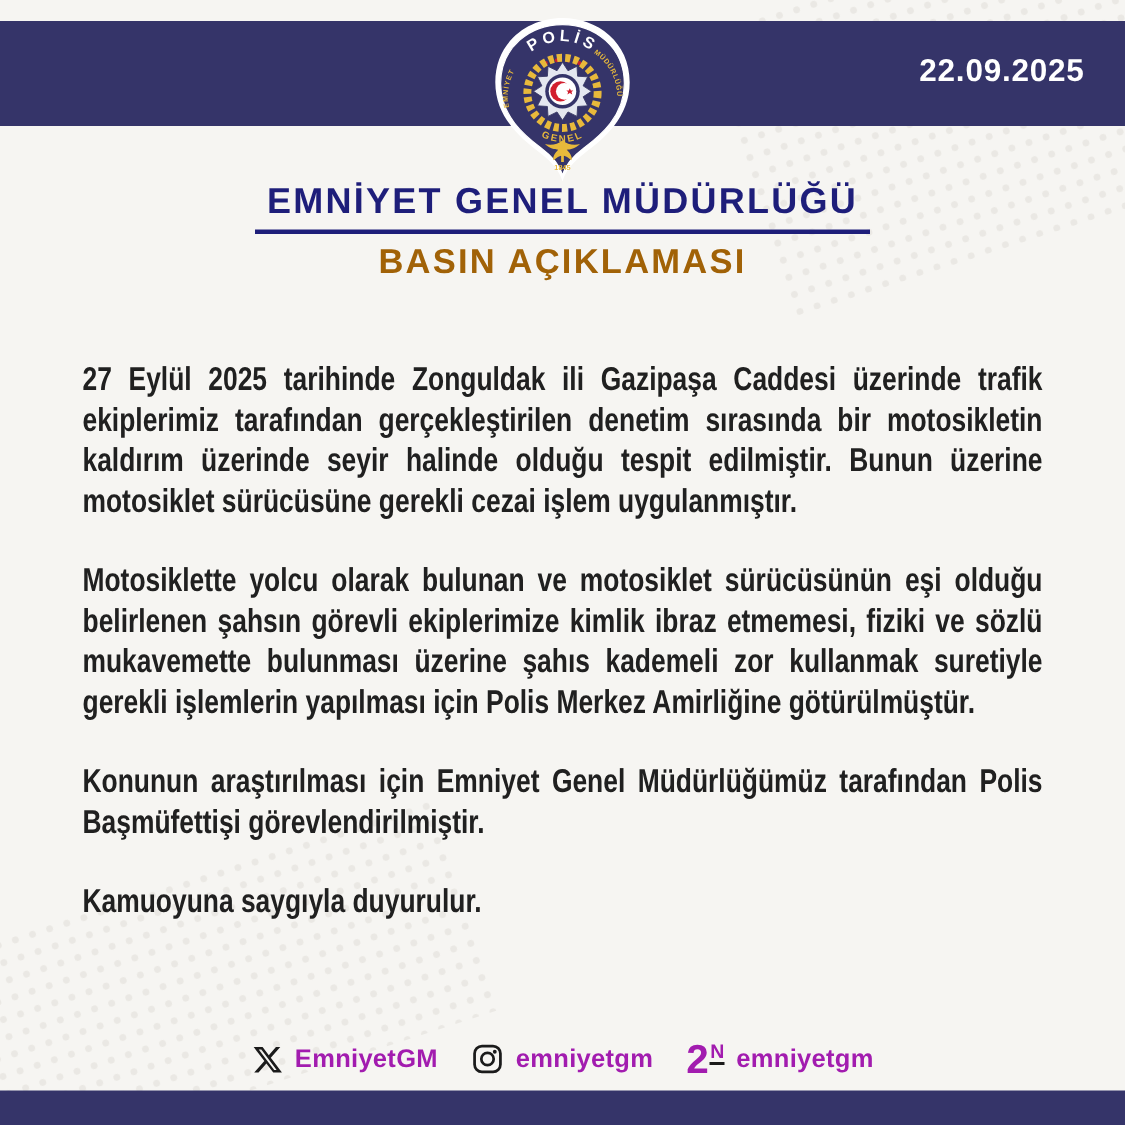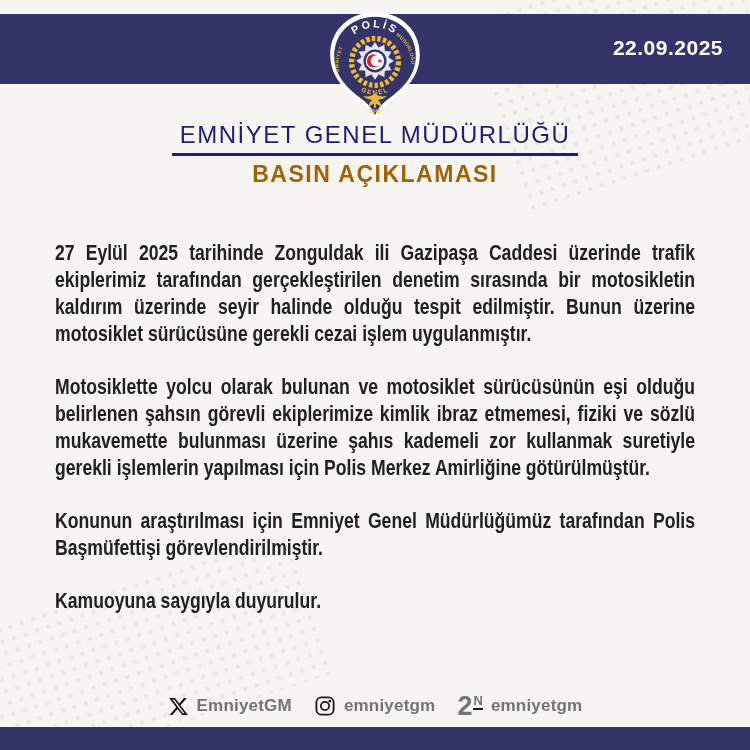--- a/index.html
+++ b/index.html
@@ -15,34 +15,34 @@
 
   .top-band{position:absolute;left:0;top:14px;width:750px;height:70px;background:#353469;z-index:1;}
   .bottom-band{position:absolute;left:0;bottom:0;width:750px;height:23px;background:#353469;z-index:1;}
 
   .date{position:absolute;top:36px;right:27px;z-index:3;color:#ffffff;
     font-size:21px;font-weight:bold;letter-spacing:.5px;}
 
   .logo{position:absolute;left:328px;top:11px;width:94px;height:112px;z-index:4;}
 
   .title-row{position:absolute;left:0;top:121px;width:750px;text-align:center;z-index:2;}
-  .title{display:inline-block;color:#1e1e7a;font-size:24px;font-weight:normal;
+  .title{display:inline-block;color:#1e1e7a;font-size:24px;font-weight:bold;
     letter-spacing:1.5px;border-bottom:3px solid #1e1e7a;padding:0 8px 4px 8px;}
   .subtitle-row{position:absolute;left:0;top:161px;width:750px;text-align:center;z-index:2;}
   .subtitle{display:inline-block;color:#a16207;font-size:23px;font-weight:bold;letter-spacing:1.5px;}
 
   .body-wrap{position:absolute;left:55px;top:239px;width:800px;z-index:2;
     transform:scaleX(0.8);transform-origin:0 0;
     color:#202020;font-size:22px;font-weight:bold;line-height:27px;
     text-align:justify;}
   .body-wrap p{margin:0 0 26px 0;}
   .body-wrap p:last-child{margin-bottom:0;text-align:left;}
 
   .footer{position:absolute;left:0;top:691px;width:750px;height:30px;z-index:2;
-    display:flex;justify-content:center;align-items:center;gap:22px;color:#737373;}
+    display:flex;justify-content:center;align-items:center;gap:22px;color:#a21caf;}
   .social{display:flex;align-items:center;gap:8px;}
   .handle{font-size:17px;font-weight:bold;letter-spacing:.2px;}
   .n2{font-size:27px;font-weight:bold;line-height:1;display:flex;align-items:flex-start;}
   .n2 .big{display:inline-block;}
   .n2 .sup{font-size:13px;font-weight:bold;display:inline-block;margin-top:1px;
     border-bottom:2.5px solid #1b1b1b;padding-bottom:1px;margin-left:1px;}
 </style>
 </head>
 <body>
 

